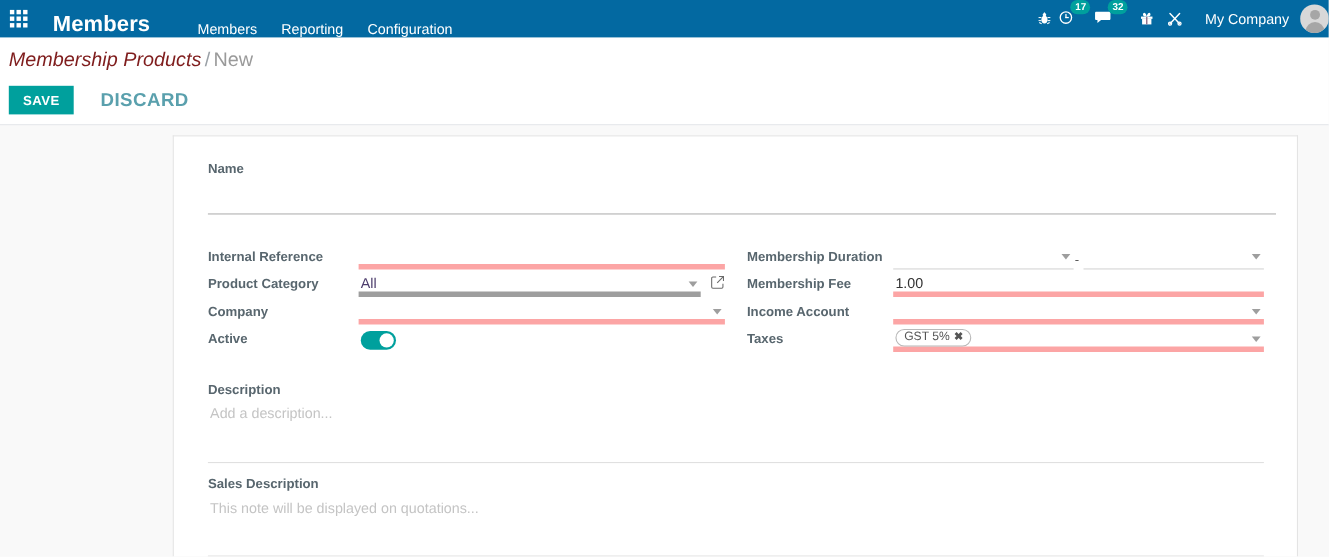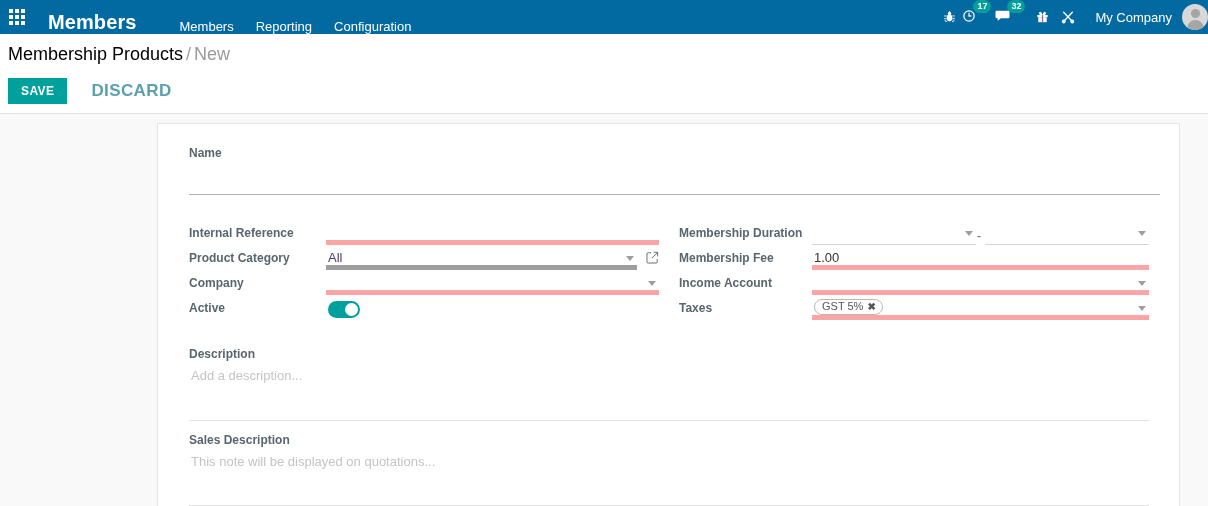--- a/index.html
+++ b/index.html
@@ -129,22 +129,23 @@
     border-bottom: 1px solid #dee2e6;
     padding: 9px 0 8px 8px;
     height: 80px;
   }
   .breadcrumb {
     font-size: 18px;
     line-height: 22px;
     color: #8f8f8f;
   }
   .breadcrumb .crumb-link {
-    color: #000000;
-    cursor: pointer;
+    color: #7f1d1d;
+    cursor: pointer;
+    font-style: italic;
   }
   .breadcrumb .crumb-sep { color: #9aa0a6; margin: 0 3px; }
   .breadcrumb .crumb-current { color: #9a9a9a; }
 
   .btn-row { margin-top: 13px; display: flex; align-items: center; }
   .btn-save {
     background: #00a09d;
     color: #ffffff;
     font-size: 12px;
     font-weight: bold;

